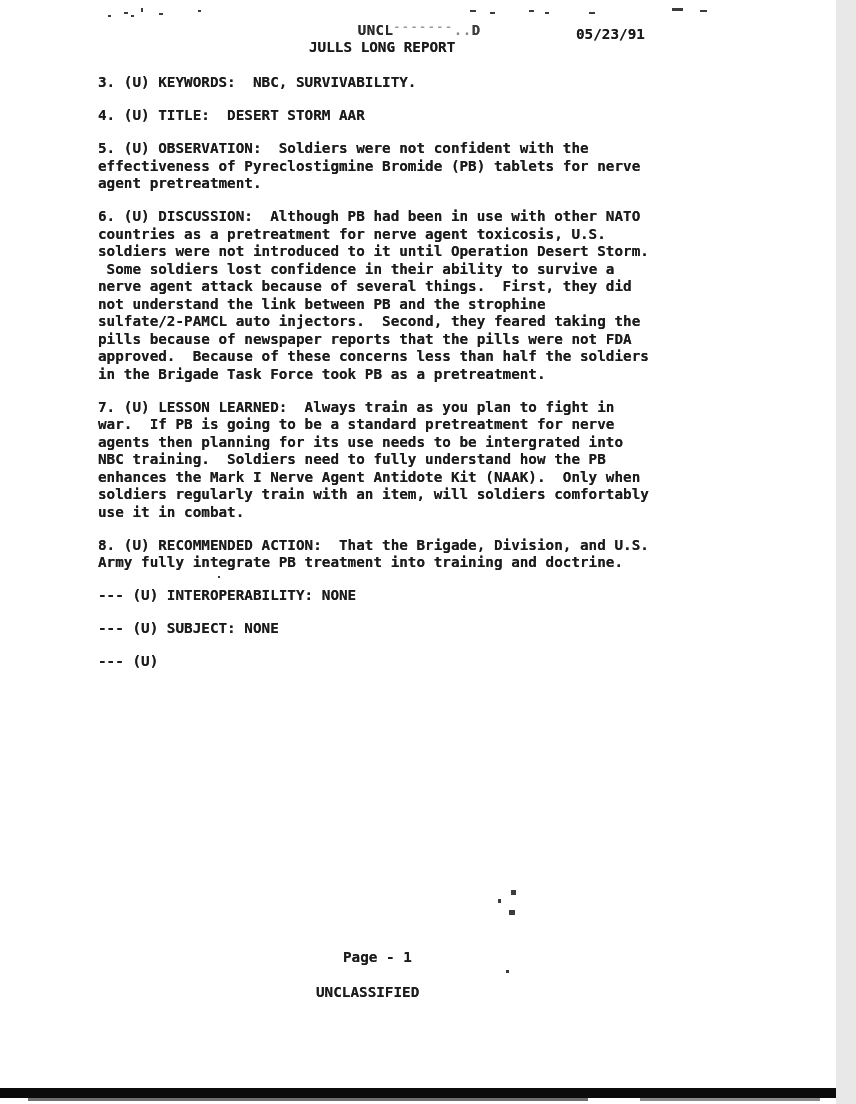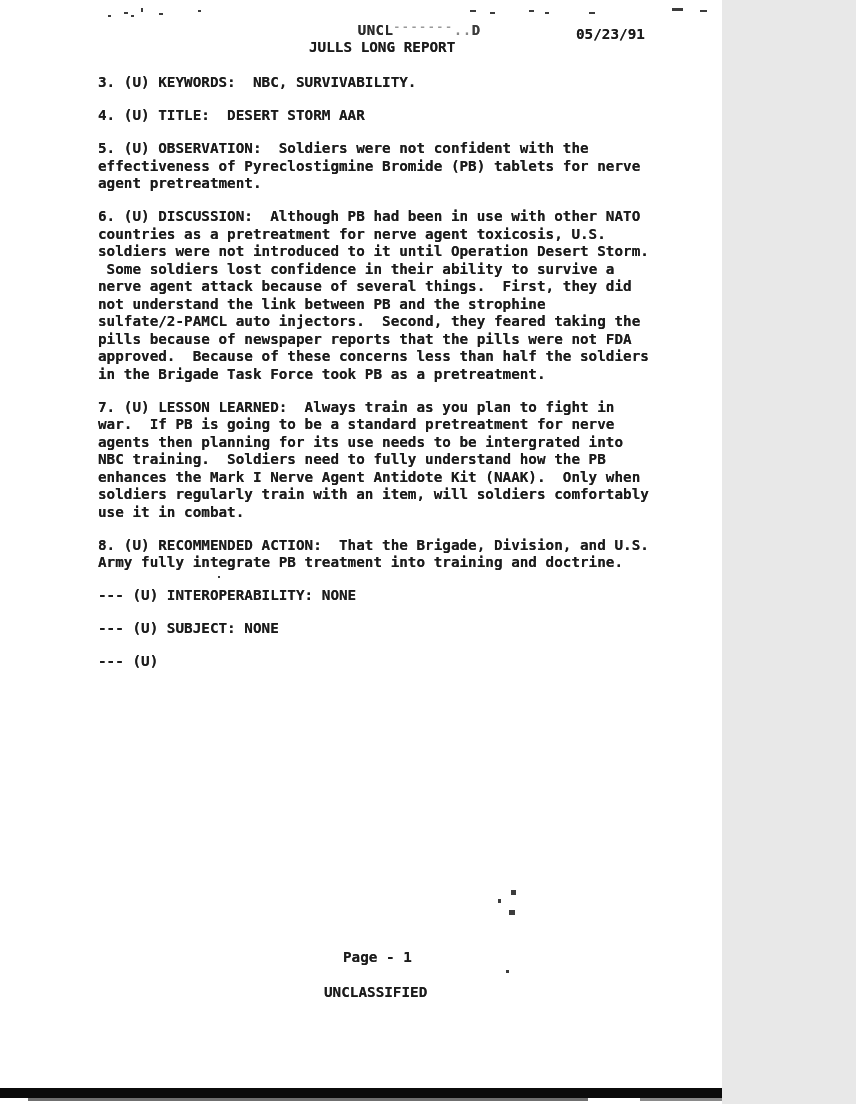--- a/index.html
+++ b/index.html
@@ -1,18 +1,18 @@
 <!DOCTYPE html>
 <html><head>
 <meta charset="utf-8">
 <style>
   html, body { margin: 0; padding: 0; background: #e8e8e8; }
   .page {
     position: relative;
-    width: 722px;
+    width: 836px;
     height: 1104px;
     background: #ffffff;
     overflow: hidden;
     font-family: "DejaVu Sans Mono", "Liberation Mono", monospace;
     font-weight: 700;
     color: #1b1b1b;
     font-size: 14.3px;
     text-shadow: 0 0 0.5px rgba(0,0,0,0.65);
   }
 
@@ -34,21 +34,21 @@
 
   
   .doc-body {
     position: absolute; left: 98px; top: 74px; width: 620px;
     line-height: 17.5px;
   }
   .para { white-space: pre-wrap; margin: 0 0 15.5px 0; }
 
   
   .footer-page { position: absolute; left: 343px; top: 949px; white-space: pre; text-align: center; }
-  .footer-classification { position: absolute; left: 324px; top: 984px; white-space: pre; }
+  .footer-classification { position: absolute; left: 316px; top: 984px; white-space: pre; }
 
   
   .right-scan-line {
     position: absolute; left: 845px; top: 0; width: 3px; height: 1104px;
     background: linear-gradient(to bottom, rgba(20,20,20,0.45) 0%, #151515 18%, #0c0c0c 100%);
   }
   .right-scan-thick {
     position: absolute; left: 841px; top: 1030px; width: 8px; height: 70px;
     background: #0c0c0c; border-bottom-left-radius: 6px;
   }

